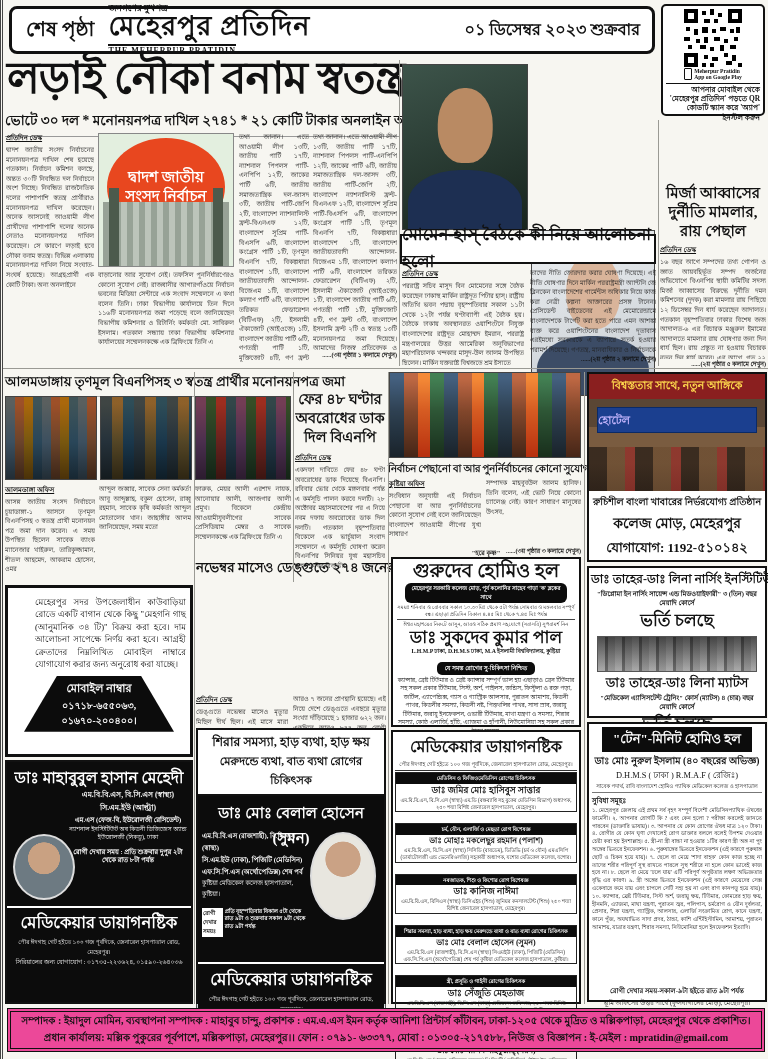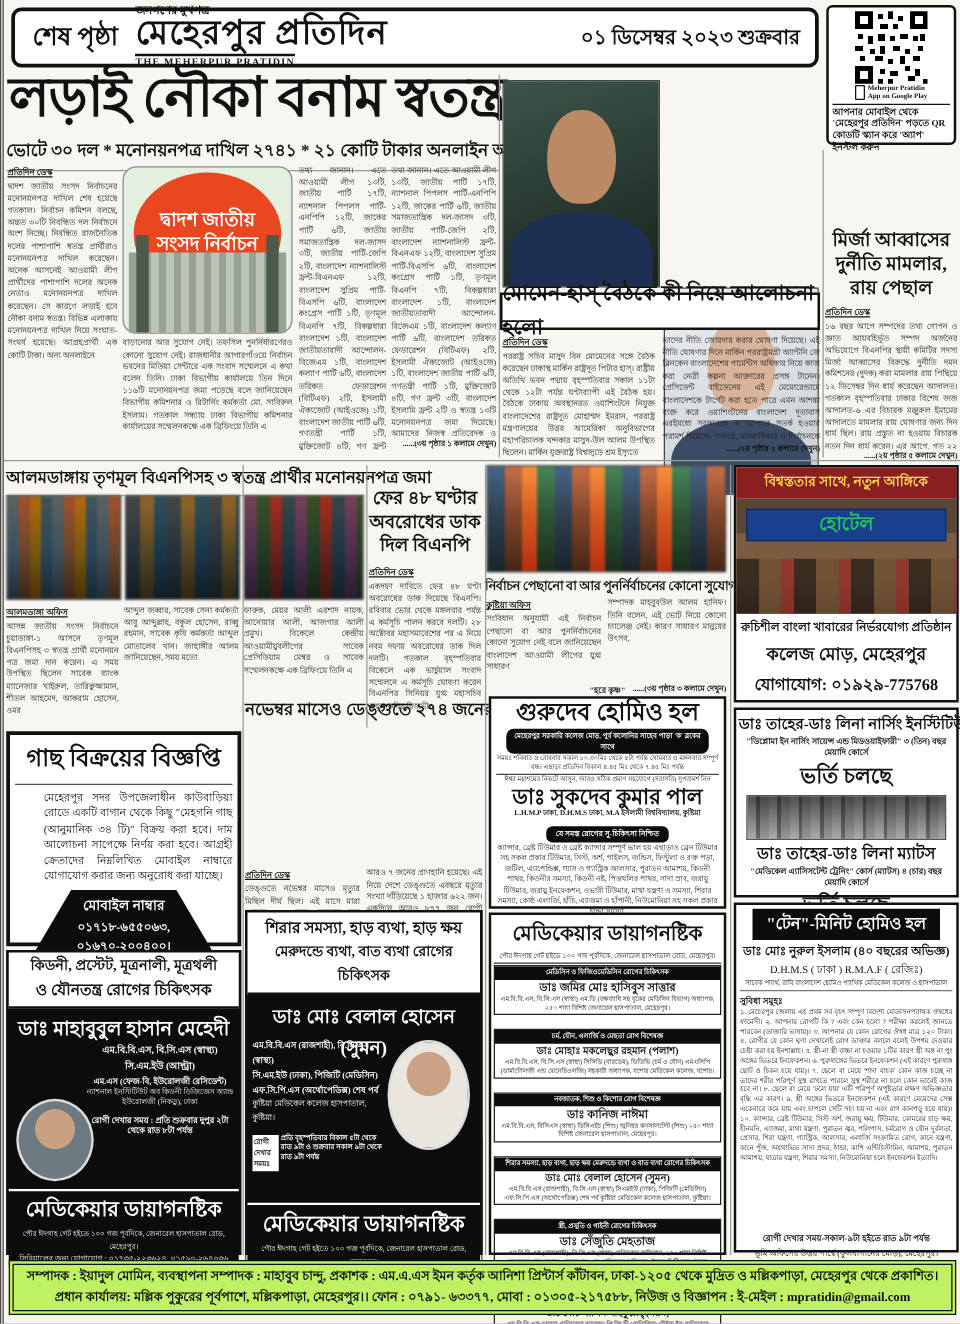--- a/index.html
+++ b/index.html
@@ -104,32 +104,32 @@
         </g>
       </svg>
     </span>
     <div style="display:flex;align-items:center;gap:2px;margin-top:1px;">
       <span style="display:inline-block;width:6px;height:10px;border:1px solid #111;border-radius:1px;"></span>
       <span style="font-size:5.6px;font-weight:bold;line-height:1.15;text-align:left;">
         <span style="display:block;">Meherpur Pratidin</span>
         <span style="display:block;">App on Google Play</span>
       </span>
     </div>
-    <div style="border-top:1.5px solid #111;margin-top:2px;padding-top:1px;font-size:7.4px;font-weight:bold;text-align:left;line-height:1.25;">আপনার মোবাইল থেকে 'মেহেরপুর প্রতিদিন' পড়তে QR কোডটি স্ক্যান করে 'অ্যাপ' ইনস্টল করুন</div>
+    <div style="border-top:1.5px solid #111;margin-top:2px;padding-top:1px;font-size:7.4px;font-weight:bold;text-align:right;line-height:1.25;">আপনার মোবাইল থেকে 'মেহেরপুর প্রতিদিন' পড়তে QR কোডটি স্ক্যান করে 'অ্যাপ' ইনস্টল করুন</div>
   </div>
 
   <div class="abs b" style="left:4px;top:56px;width:378px;height:52px;font-size:44px;line-height:1.05;letter-spacing:-1px;white-space:nowrap;">লড়াই নৌকা বনাম স্বতন্ত্র</div>
   <div class="abs b" style="left:2px;top:110px;width:394px;font-size:13.6px;border-bottom:1px solid #999;padding-bottom:3px;white-space:nowrap;">ভোটে ৩০ দল * মনোনয়নপত্র দাখিল ২৭৪১ * ২১ কোটি টাকার অনলাইন অ্যাপে জমা ২১টি</div>
 
   <div class="abs" style="left:3px;top:132px;width:88px;height:230px;">
     <span class="byline">প্রতিদিন ডেস্ক</span>
     <div class="body-txt" style="height:216px;">দ্বাদশ জাতীয় সংসদ নির্বাচনের মনোনয়নপত্র দাখিল শেষ হয়েছে গতকাল। নির্বাচন কমিশন বলছে, অন্তত ৩০টি নিবন্ধিত দল নির্বাচনে অংশ নিচ্ছে। নিবন্ধিত রাজনৈতিক দলের পাশাপাশি স্বতন্ত্র প্রার্থীরাও মনোনয়নপত্র দাখিল করেছেন। অনেক আসনেই আওয়ামী লীগ প্রার্থীদের পাশাপাশি দলের অনেক নেতাও মনোনয়নপত্র দাখিল করেছেন। সে কারণে লড়াই হবে নৌকা বনাম স্বতন্ত্র। বিভিন্ন এলাকায় মনোনয়নপত্র দাখিল নিয়ে সংঘাত-সংঘর্ষ হয়েছে। আগ্রহপ্রার্থী এক কোটি টাকা। অন্য অনলাইনে</div>
   </div>
 
-  <div class="abs egraph" style="left:95px;top:133px;width:136px;height:134px;border-radius:11px;">
+  <div class="abs egraph" style="left:95px;top:133px;width:136px;height:134px;">
     <div class="edome">দ্বাদশ জাতীয় সংসদ নির্বাচন</div>
     <div class="ebuild"></div>
   </div>
   <div class="abs body-txt" style="left:95px;top:270px;width:136px;height:92px;">বাড়ানোর আর সুযোগ নেই। তফসিল পুনর্নির্ধারণেরও কোনো সুযোগ নেই। রাজধানীর আগারগাঁওয়ে নির্বাচন ভবনের মিডিয়া সেন্টারে এক সংবাদ সম্মেলনে এ কথা বলেন তিনি। ঢাকা বিভাগীয় কার্যালয়ে তিন দিনে ১১৬টি মনোনয়নপত্র জমা পড়েছে বলে জানিয়েছেন বিভাগীয় কমিশনার ও রিটার্নিং কর্মকর্তা মো. সাবিরুল ইসলাম। গতকাল সন্ধ্যায় ঢাকা বিভাগীয় কমিশনার কার্যালয়ের সম্মেলনকক্ষে এক ব্রিফিংয়ে তিনি এ</div>
 
   <div class="abs body-txt" style="left:236px;top:132px;width:70px;height:230px;">তথ্য জানান। এতে আওয়ামী লীগ ১৩টি, জাতীয় পার্টি ১৭টি, ন্যাশনাল পিপলস পার্টি-এনপিপি ১২টি, জাকের পার্টি ৬টি, জাতীয় সমাজতান্ত্রিক দল-জাসদ ৩টি, জাতীয় পার্টি-জেপি ২টি, বাংলাদেশ ন্যাশনালিস্ট ফ্রন্ট-বিএনএফ ১২টি, বাংলাদেশ সুপ্রিম পার্টি-বিএসপি ৬টি, বাংলাদেশ কংগ্রেস পার্টি ১টি, তৃণমূল বিএনপি ৭টি, বিকল্পধারা বাংলাদেশ ১টি, বাংলাদেশ জাতীয়তাবাদী আন্দোলন-বিজেএম ১টি, বাংলাদেশ কল্যাণ পার্টি ৬টি, বাংলাদেশ তরিকত ফেডারেশন (বিটিএফ) ২টি, ইসলামী ঐক্যজোট (আইওজে) ১টি, বাংলাদেশ জাতীয় পার্টি ৬টি, গণতন্ত্রী পার্টি ১টি, মুক্তিজোট ৪টি, গণ ফ্রন্ট ৩টি, বাংলাদেশ ইসলামি ফ্রন্ট ২টি ও স্বতন্ত্র ১৩টি মনোনয়নপত্র জমা দিয়েছে। আমাদের নিজস্ব প্রতিবেদক ও প্রতিনিধিদের পাঠানো খবর: মেহেরপুরের ৫টি সংসদীয় আসন থেকে আওয়ামী লীগ, জাতীয় পার্টি, তৃণমূল বিএনপিসহ বিভিন্ন রাজনৈতিক দলের ৪৪টি মনোনয়নপত্র জমা পড়েছে। এর মধ্যে ১৩ জন স্বতন্ত্র রয়েছেন। শেরপুর : এ জেলার ৩ আসনে</div>
 
   <div class="abs" style="left:310px;top:132px;width:84px;height:232px;">
     <div class="body-txt" style="height:218px;">তথ্য জানান। এতে আওয়ামী লীগ ১৩টি, জাতীয় পার্টি ১৭টি, ন্যাশনাল পিপলস পার্টি-এনপিপি ১২টি, জাকের পার্টি ৬টি, জাতীয় সমাজতান্ত্রিক দল-জাসদ ৩টি, জাতীয় পার্টি-জেপি ২টি, বাংলাদেশ ন্যাশনালিস্ট ফ্রন্ট-বিএনএফ ১২টি, বাংলাদেশ সুপ্রিম পার্টি-বিএসপি ৬টি, বাংলাদেশ কংগ্রেস পার্টি ১টি, তৃণমূল বিএনপি ৭টি, বিকল্পধারা বাংলাদেশ ১টি, বাংলাদেশ জাতীয়তাবাদী আন্দোলন-বিজেএম ১টি, বাংলাদেশ কল্যাণ পার্টি ৬টি, বাংলাদেশ তরিকত ফেডারেশন (বিটিএফ) ২টি, ইসলামী ঐক্যজোট (আইওজে) ১টি, বাংলাদেশ জাতীয় পার্টি ৬টি, গণতন্ত্রী পার্টি ১টি, মুক্তিজোট ৪টি, গণ ফ্রন্ট ৩টি, বাংলাদেশ ইসলামি ফ্রন্ট ২টি ও স্বতন্ত্র ১৩টি মনোনয়নপত্র জমা দিয়েছে। আমাদের নিজস্ব প্রতিবেদক ও প্রতিনিধিদের পাঠানো খবর: মেহেরপুরের ৫টি সংসদীয় আসন থেকে আওয়ামী লীগ, জাতীয় পার্টি, তৃণমূল বিএনপিসহ বিভিন্ন রাজনৈতিক দলের ৪৪টি মনোনয়নপত্র জমা পড়েছে। এর মধ্যে ১৩ জন স্বতন্ত্র রয়েছেন। শেরপুর : এ জেলার ৩ আসনে</div>
     <span class="cont">......(৩য় পৃষ্ঠার ১ কলামে দেখুন)</span>
@@ -186,30 +186,29 @@
     <div class="body-txt" style="height:70px;">সংবিধান অনুযায়ী এই নির্বাচন পেছানো বা আর পুনর্নির্বাচনের কোনো সুযোগ নেই বলে জানিয়েছেন বাংলাদেশ আওয়ামী লীগের যুগ্ম সাধারণ</div>
   </div>
   <div class="abs" style="left:483px;top:478px;width:95px;height:82px;">
     <div class="body-txt" style="height:68px;">সম্পাদক মাহবুবউল আলম হানিফ। তিনি বলেন, এই ভোট নিয়ে কোনো চ্যালেঞ্জ নেই। কারণ সাধারণ মানুষের উৎসব,</div>
     <span class="cont">......(৩য় পৃষ্ঠার ৩ কলামে দেখুন)</span>
   </div>
 
   <div class="abs boxed" style="left:584px;top:372px;width:180px;height:190px;">
     <div style="background:#8a1f1f;color:#ffd94d;font-weight:bold;font-size:11px;text-align:center;padding:3px 0;">বিশ্বস্ততার সাথে, নতুন আঙ্গিকে</div>
     <div style="height:92px;position:relative;background:linear-gradient(180deg,#5a4634 0 30%,#7a5c40 30% 70%,#3a2c20);overflow:hidden;">
-      <div style="position:absolute;left:8px;top:8px;right:8px;height:24px;background:#1b3f8f;color:#22c55e;font-weight:bold;font-size:15px;text-align:center;line-height:24px;border:1px solid #0b2a66;">হোটেল</div>
+      <div style="position:absolute;left:8px;top:8px;right:8px;height:24px;background:#1b3f8f;color:#c4b5fd;font-weight:bold;font-size:11px;line-height:24px;border:1px solid #0b2a66;">হোটেল</div>
       <div style="position:absolute;left:0;bottom:0;right:0;height:44px;background:repeating-linear-gradient(90deg,#2b2018 0 18px,#6e4f33 18px 36px,#93302a 36px 46px);opacity:.8;"></div>
     </div>
     <div class="b ctr" style="font-size:9.6px;margin-top:4px;">রুচিশীল বাংলা খাবারের নির্ভরযোগ্য প্রতিষ্ঠান</div>
     <div class="b ctr" style="font-size:14px;margin-top:2px;">কলেজ মোড়, মেহেরপুর</div>
-    <div class="b ctr" style="font-size:13px;margin-top:2px;">যোগাযোগ: ০১৯২৯-775768</div>
+    <div class="b ctr" style="font-size:13px;margin-top:2px;">যোগাযোগ: 1192-৫১০১৪২</div>
   </div>
 
   <div class="abs boxed" style="left:2px;top:585px;width:188px;height:172px;border-width:3px;padding:4px;">
-    <div class="b ctr" style="font-size:19px;border-bottom:1px solid #555;padding-bottom:3px;">গাছ বিক্রয়ের বিজ্ঞপ্তি</div>
     <div style="font-size:8.6px;line-height:1.45;text-align:justify;margin-top:4px;margin-left:23px;">মেহেরপুর সদর উপজেলাধীন কাউবাড়িয়া রোডে একটি বাগান থেকে কিছু "মেহগনি গাছ (আনুমানিক ৩৪ টি)" বিক্রয় করা হবে। দাম আলোচনা সাপেক্ষে নির্ণয় করা হবে। আগ্রহী ক্রেতাদের নিম্নলিখিত মোবাইল নাম্বারে যোগাযোগ করার জন্য অনুরোধ করা যাচ্ছে।</div>
     <div style="margin:5px auto 0;width:150px;background:#0c0c0c;color:#fff;text-align:center;
                 clip-path:polygon(22% 0,78% 0,100% 100%,0 100%);padding:4px 0 3px;">
       <div class="b" style="font-size:11px;">মোবাইল নাম্বার</div>
       <div class="b" style="font-size:9.6px;">০১৭১৮-৬৫৫০৬৩, ০১৬৭০-২০০৪০০।</div>
     </div>
   </div>
 
   <div class="abs b" style="left:193px;top:558px;width:192px;font-size:13.4px;white-space:nowrap;">নভেম্বর মাসেও ডেঙ্গুতে ২৭৪ জনের মৃত্যু</div>
   <div class="abs mosq" style="left:193px;top:578px;width:190px;height:112px;"></div>
@@ -229,24 +228,20 @@
     <div class="tiny" style="font-size:5.2px;">সময়ঃ শনিবার ও রোববার সকাল ১০.৩০মিঃ থেকে ৫টা পর্যন্ত সোমবার ও মঙ্গলবার সম্পূর্ণ বন্ধ। এছাড়া প্রতিদিন বিকাল ৪.৪৫ মিঃ থেকে ৭.৪৫ মিঃ পর্যন্ত</div>
     <div class="tiny" style="font-size:5.2px;border-top:1px solid #444;margin-top:1px;padding-top:1px;">ঈশ্বর মহাশয়ের নিকটে আসুন, আরও সঠিক প্রমাণ সহযোগে (সরাসরি) সুপরামর্শ নিন</div>
     <div class="b" style="font-size:17px;line-height:1.1;">ডাঃ সুকদেব কুমার পাল</div>
     <div class="b tiny" style="font-size:5.8px;">L.H.M.P ঢাকা, D.H.M.S ঢাকা, M.A ইসলামী বিশ্ববিদ্যালয়, কুষ্টিয়া</div>
     <div class="stripb" style="display:inline-block;font-size:6px;border-radius:5px;padding:1px 8px;margin:1px 0;">যে সমস্ত রোগের সু-চিকিৎসা নিশ্চিত</div>
     <div style="font-size:6px;line-height:1.42;text-align:center;">ক্যান্সার, ব্রেষ্ট টিউমার ও ব্রেষ্ট ক্যান্সার সম্পূর্ণ ভাল হয় এছাড়াও ব্রেন টিউমার সহ সকল প্রকার টিউমার, সিস্ট, অর্শ, পাইলস, জন্ডিস, ফিস্টুলা ও রক্ত পড়া, জটিল, এ্যাপেন্ডিক্স, গ্যাস ও গ্যাস্ট্রিক আলসার, পুরাতন আমাশয়, কিডনী পাথর, কিডনীর সমস্যা, কিডনী নষ্ট, পিত্তথলির পাথর, সাদা স্রাব, জরায়ু টিউমার, জরায়ু ইনফেকশন, ওভারী টিউমার, মাথা যন্ত্রণা ও সমস্যা, শিরার সমস্যা, কোষ্ঠ এলার্জি, হাঁচি, এ্যাজমা ও হাঁপানী, নিউমোনিয়া সহ সকল প্রকার ঠান্ডা সমস্যা,</div>
     <div class="b" style="font-size:7.4px;margin-top:1px;font-style:italic;">(মোবাইল - ০১৯১১ ৬৬ ৯৯ ৫৭)</div>
   </div>
 
   <div class="abs" style="left:2px;top:760px;width:188px;height:244px;border:2px solid #111;background:#0c0c0c;">
-    <div style="background:#fff;border-bottom:2px solid #111;text-align:center;padding:2px 0;">
-      <div class="b" style="font-size:11.6px;">কিডনী, প্রস্টেট, মূত্রনালী, মূত্রথলী</div>
-      <div class="b" style="font-size:12.4px;">ও যৌনতন্ত্র রোগের চিকিৎসক</div>
-    </div>
     <div class="blackad" style="position:relative;height:144px;">
       <div class="b ctr" style="font-size:15.5px;padding-top:4px;">ডাঃ মাহাবুবুল হাসান মেহেদী</div>
       <div style="position:absolute;left:6px;bottom:6px;width:58px;height:62px;border-radius:50%;background:radial-gradient(circle at 50% 36%,#c9a182 0 32%,#6d7a82 33% 100%);border:2px solid #ddd;"></div>
       <div style="position:absolute;right:4px;top:26px;width:118px;text-align:center;color:#fff;">
         <div class="b" style="font-size:7.6px;">এম.বি.বি.এস, বি.সি.এস (স্বাস্থ্য)</div>
         <div class="b" style="font-size:7.6px;">সি.এম.ইউ (আল্ট্রা)</div>
         <div class="b" style="font-size:6.6px;">এম.এস (ফেজ-বি, ইউরোলজী রেসিডেন্ট)</div>
         <div style="font-size:6px;line-height:1.3;">ন্যাশনাল ইনস্টিটিউট অব কিডনী ডিজিজেস অ্যান্ড ইউরোলজী (নিকডু), ঢাকা</div>
         <div class="b" style="font-size:6.6px;margin-top:6px;line-height:1.3;">রোগী দেখার সময় : প্রতি শুক্রবার দুপুর ২টা থেকে রাত ৮টা পর্যন্ত</div>
       </div>
@@ -346,18 +341,18 @@
     <div class="b ctr" style="font-size:6.8px;margin-top:2px;">রোগী দেখার সময়-সকাল-৯টা হইতে রাত ৯টা পর্যন্ত</div>
     <div class="ctr" style="font-size:6.6px;">ভূমি অফিসের উত্তর পার্শ্বে (ফুলবাগানের মোড়), মেহেরপুর।</div>
     <div class="b ctr" style="font-size:6.8px;">মোবাঃ ০১৭১১-৯৪২০৫৯</div>
   </div>
 
   <div class="vrule" style="left:190.5px;top:372px;height:632px;"></div>
   <div class="vrule" style="left:384.5px;top:372px;height:632px;"></div>
   <div class="vrule" style="left:580.5px;top:372px;height:632px;"></div>
   <div class="vrule" style="left:289.5px;top:372px;height:210px;"></div>
 
-  <div class="abs ctr" style="left:4px;top:1008px;width:758px;height:44px;border:4px double #111;background:#bef264;display:flex;flex-direction:column;justify-content:center;">
+  <div class="abs ctr" style="left:4px;top:1008px;width:758px;height:44px;border:4px double #111;background:#ec4899;display:flex;flex-direction:column;justify-content:center;">
     <div class="b" style="font-size:10.2px;white-space:nowrap;">সম্পাদক : ইয়াদুল মোমিন, ব্যবস্থাপনা সম্পাদক : মাহাবুব চান্দু, প্রকাশক : এম.এ.এস ইমন কর্তৃক আনিশা প্রিন্টার্স কাঁটাবন, ঢাকা-১২০৫ থেকে মুদ্রিত ও মল্লিকপাড়া, মেহেরপুর থেকে প্রকাশিত।</div>
     <div class="b" style="font-size:10.2px;white-space:nowrap;">প্রধান কার্যালয়: মল্লিক পুকুরের পূর্বপাশে, মল্লিকপাড়া, মেহেরপুর।। ফোন : ০৭৯১- ৬৩৩৭৭, মোবা : ০১৩০৫-২১৭৫৮৮, নিউজ ও বিজ্ঞাপন : ই-মেইল : mpratidin@gmail.com</div>
   </div>
 
 </div>
 
 </body></html>

